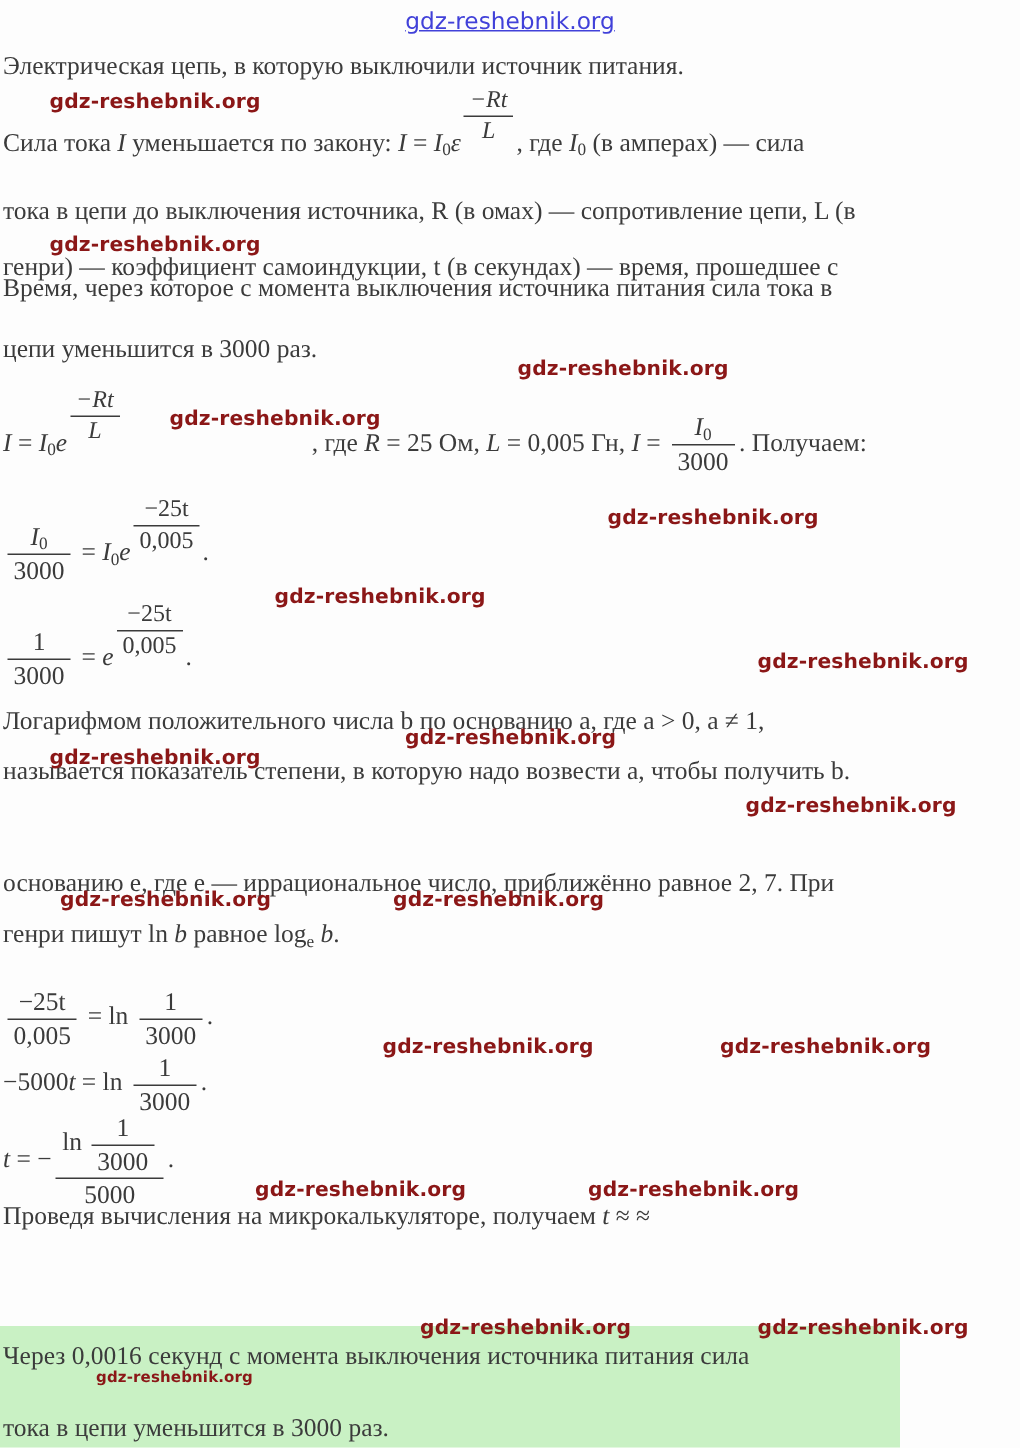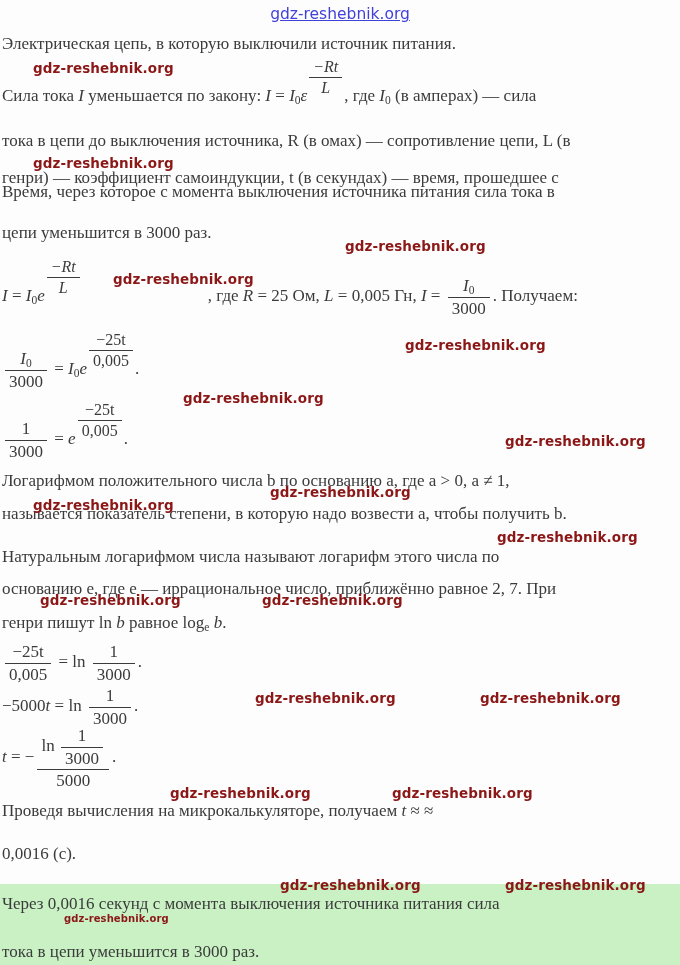--- a/index.html
+++ b/index.html
@@ -21,28 +21,28 @@
     white-space:nowrap;z-index:2;
   }
   .wm{
     position:absolute;font-family:"DejaVu Sans","Liberation Sans",sans-serif;
     font-size:13.5px;font-weight:700;color:var(--watermark,#8b1717);
     white-space:nowrap;z-index:3;letter-spacing:0.1px;
   }
   .wm.small{font-size:10px;}
   i{font-style:italic;}
   sub{font-size:11.5px;vertical-align:-3px;line-height:0;}
-  .frac{display:inline-block;vertical-align:middle;text-align:center;margin:0 3px;line-height:1.15;}
+  .frac{display:inline-block;vertical-align:middle;text-align:center;margin:16px 3px;line-height:1.15;}
   .fnum{display:block;border-bottom:1px solid currentColor;padding:0 4px 1px;}
   .fden{display:block;padding:1px 4px 0;}
   .frac.exp{vertical-align:8px;font-size:16px;margin:0 2px;}
   .frac .frac{margin:0 2px;vertical-align:middle;}
   .gap{display:inline-block;width:126px;}
   .answer{
-    position:absolute;left:0;top:884px;width:680px;height:81px;
+    position:absolute;left:0;top:884px;width:600px;height:81px;
     background:var(--answer_bg,#c9f1c4);z-index:1;
   }
   .aline{position:absolute;left:2px;font-size:17px;white-space:nowrap;z-index:2;}
 </style>
 </head>
 <body>
 
 <div class="page">
 
   <a class="header-link">gdz-reshebnik.org</a>
@@ -82,27 +82,25 @@
   <div class="line" style="top:222px"><span>цепи уменьшится в 3000 раз.</span></div>
 
   <div class="line" style="top:258px"><i>I</i><span> = </span><i>I</i><sub>0</sub><i>e</i><span class="frac exp"><span class="fnum"><i>−Rt</i></span><span class="fden"><i>L</i></span></span><span class="gap"></span><span>, где </span><i>R</i><span> = 25 Ом, </span><i>L</i><span> = 0,005 Гн, </span><i>I</i><span> = </span><span class="frac"><span class="fnum"><i>I</i><sub>0</sub></span><span class="fden">3000</span></span><span>. Получаем:</span></div>
 
   <div class="line" style="top:331px"><span class="frac"><span class="fnum"><i>I</i><sub>0</sub></span><span class="fden">3000</span></span><span> = </span><i>I</i><sub>0</sub><i>e</i><span class="frac exp"><span class="fnum">−25t</span><span class="fden">0,005</span></span><span>.</span></div>
 
   <div class="line" style="top:401px"><span class="frac"><span class="fnum">1</span><span class="fden">3000</span></span><span> = </span><i>e</i><span class="frac exp"><span class="fnum">−25t</span><span class="fden">0,005</span></span><span>.</span></div>
 
   <div class="line" style="top:470px"><span>Логарифмом положительного числа b по основанию a, где a &gt; 0, a ≠ 1,</span></div>
   <div class="line" style="top:503px"><span>называется показатель степени, в которую надо возвести a, чтобы получить b.</span></div>
-  <div class="line" style="top:546px"><span>Натуральным логарифмом числа называют логарифм этого числа по</span></div>
   <div class="line" style="top:578px"><span>основанию e, где e — иррациональное число, приближённо равное 2, 7. При</span></div>
   <div class="line" style="top:612px"><span>генри пишут ln </span><i>b</i><span> равное log</span><sub>e</sub><span> </span><i>b</i><span>.</span></div>
 
   <div class="line" style="top:642px"><span class="frac"><span class="fnum">−25t</span><span class="fden">0,005</span></span><span> = ln </span><span class="frac"><span class="fnum">1</span><span class="fden">3000</span></span><span>.</span></div>
 
   <div class="line" style="top:686px"><span>−5000</span><i>t</i><span> = ln </span><span class="frac"><span class="fnum">1</span><span class="fden">3000</span></span><span>.</span></div>
 
   <div class="line" style="top:726px"><i>t</i><span> = −</span><span class="frac"><span class="fnum"><span>ln </span><span class="frac"><span class="fnum">1</span><span class="fden">3000</span></span></span><span class="fden">5000</span></span><span>.</span></div>
 
   <div class="line" style="top:800px"><span>Проведя вычисления на микрокалькуляторе, получаем </span><i>t</i><span> ≈ </span><span> ≈</span></div>
 
-  <div class="line" style="top:843px"><span>0,0016 (с).</span></div>
 
 </div>
 
 </body></html>

